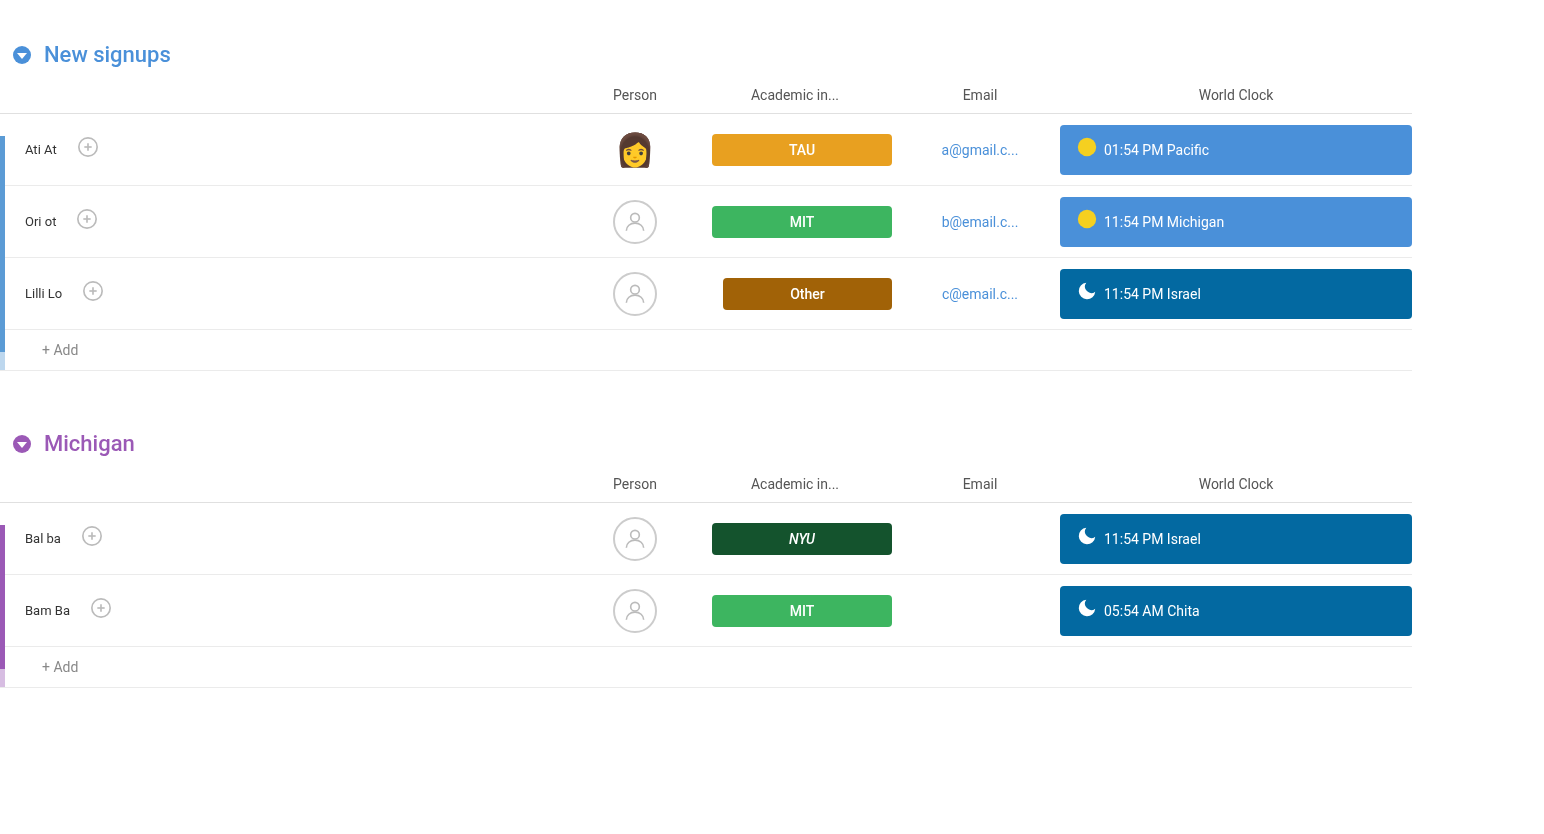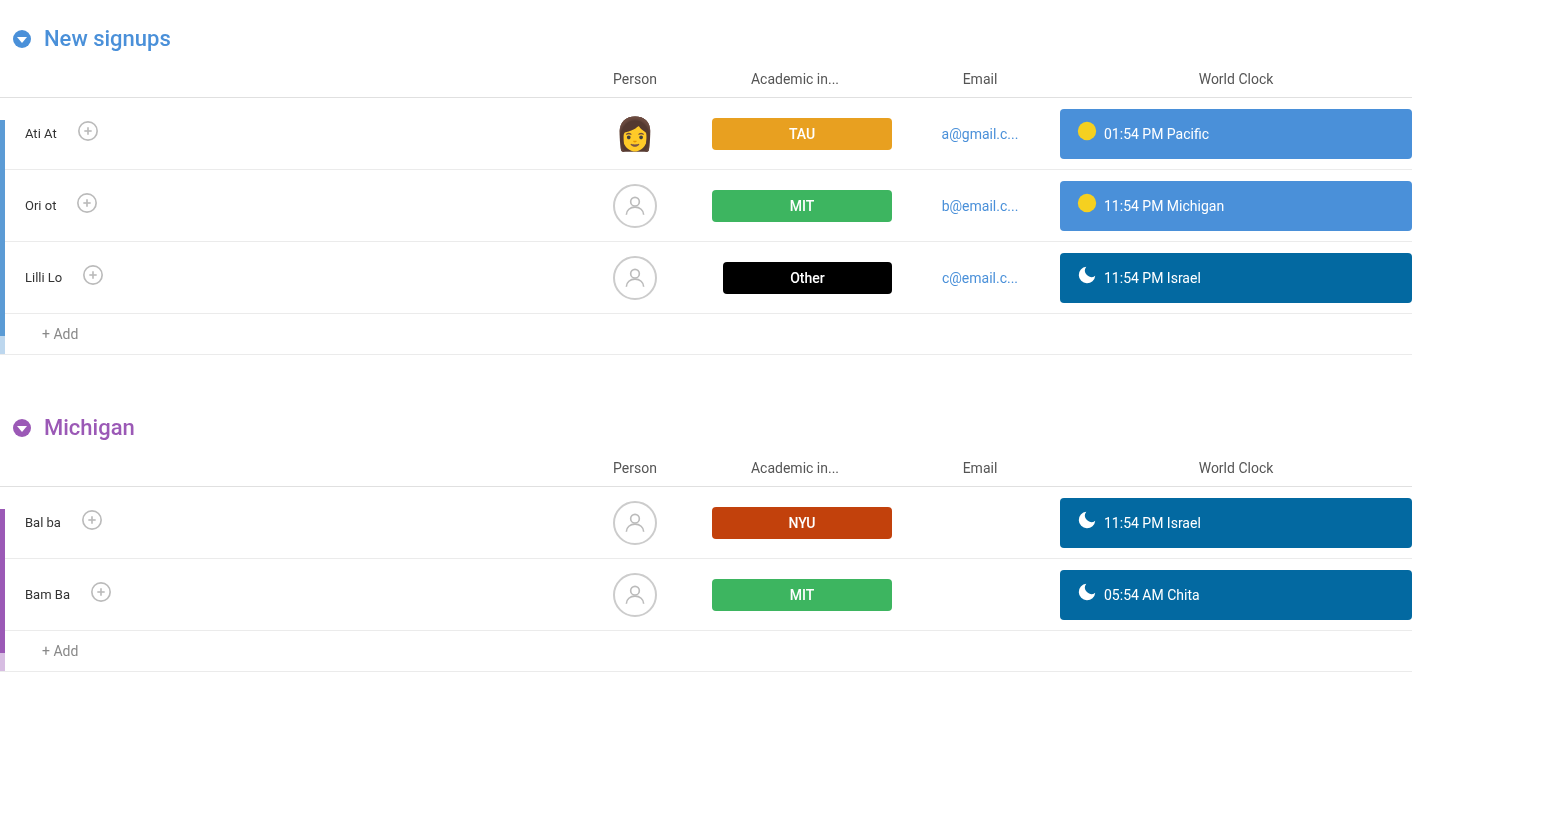--- a/index.html
+++ b/index.html
@@ -5,21 +5,21 @@
     * { box-sizing: border-box; margin: 0; padding: 0; }
     body {
       font-family: -apple-system, BlinkMacSystemFont, 'Segoe UI', Roboto, sans-serif;
       background: #fff;
       color: #333;
       font-size: 15px;
     }
     .page {
       width: 1412px;
       min-height: 834px;
-      padding: 16px 0;
+      padding: 32px 0;
     }
     .section {
       margin-bottom: 50px;
     }
     .section-header {
       display: flex;
       align-items: center;
       padding: 10px 20px 10px 10px;
       gap: 10px;
     }
@@ -135,22 +135,22 @@
       padding: 8px 16px;
       border-radius: 4px;
       color: #fff;
       font-size: 14px;
       font-weight: 500;
       width: 180px;
       text-align: center;
     }
     .badge-tau { background: #e8a020; }
     .badge-mit { background: #3db560; }
-    .badge-other { background: #000000; margin-left: 25px; }
-    .badge-nyu { background: #c2410c; }
+    .badge-other { background: #a16207; margin-left: 25px; }
+    .badge-nyu { background: #14532d; font-style: italic; }
 
     .email-cell {
       padding: 4px 10px;
       color: #4a90d9;
       font-size: 14px;
       text-align: center;
     }
 
     .clock-cell {
       display: flex;

